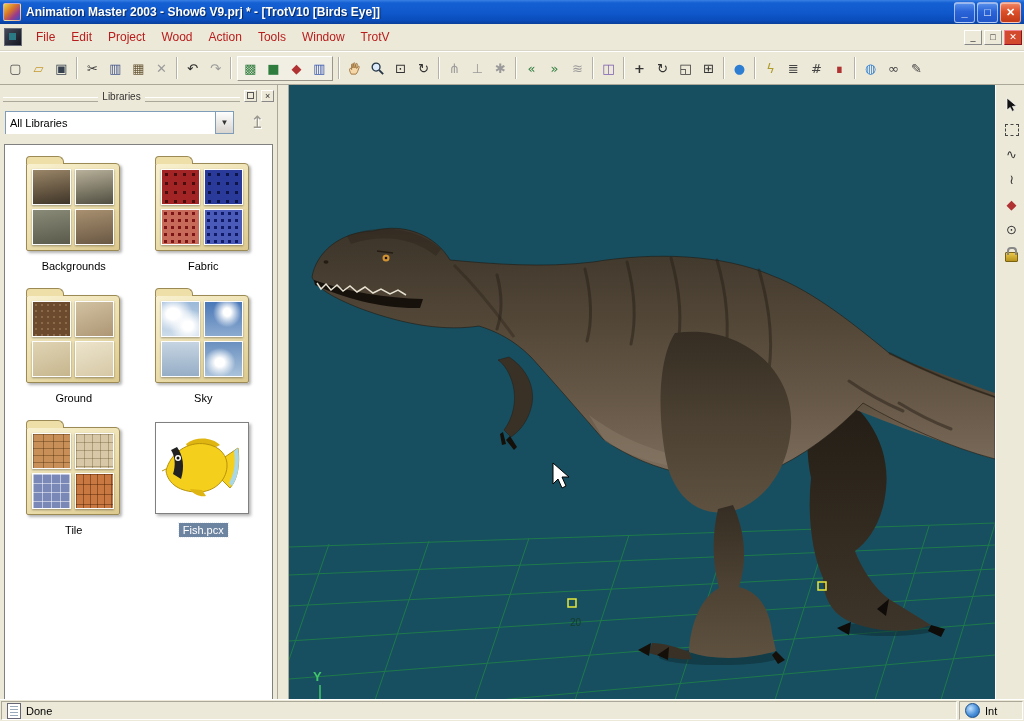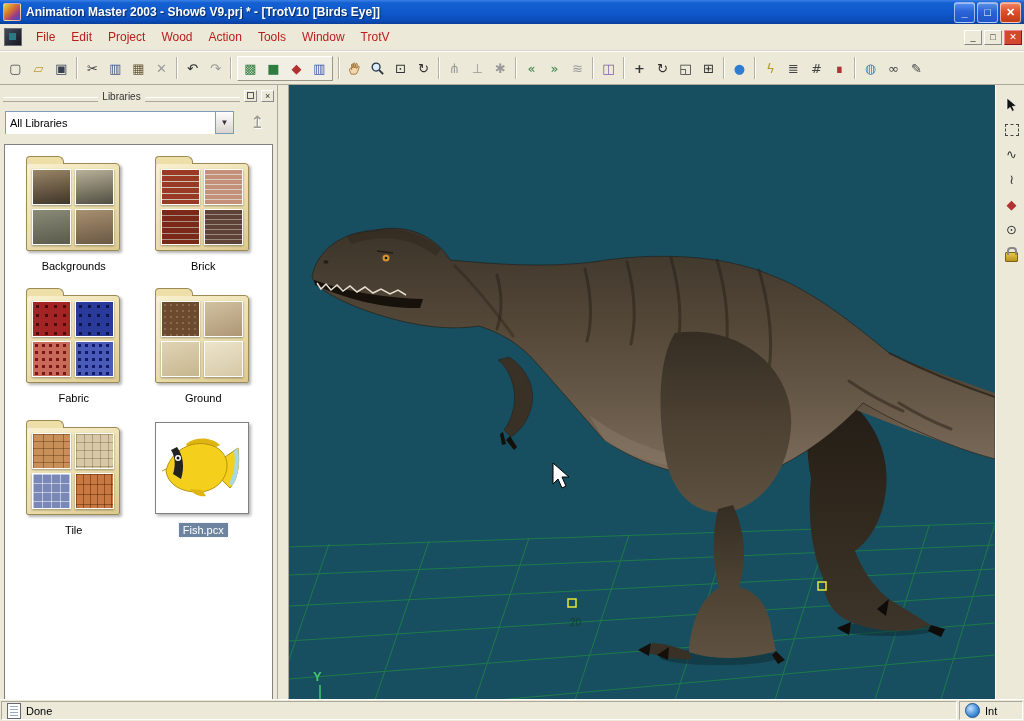--- a/index.html
+++ b/index.html
@@ -320,33 +320,20 @@
               <div class="thumb t1"></div>
               <div class="thumb t2"></div>
               <div class="thumb t3"></div>
               <div class="thumb t4"></div>
             </div>
               </div>
           </div>
           <div class="lib-label">Backgrounds</div>
         </div>
 
-        <div class="lib-item">
-          <div class="iconbox">
-            <div class="folder fbr">
-                <div class="thumbs">
-              <div class="thumb t1"></div>
-              <div class="thumb t2"></div>
-              <div class="thumb t3"></div>
-              <div class="thumb t4"></div>
-            </div>
-              </div>
-          </div>
-          <div class="lib-label">Brick</div>
-        </div>
 
         <div class="lib-item">
           <div class="iconbox">
             <div class="folder ffa">
                 <div class="thumbs">
               <div class="thumb t1"></div>
               <div class="thumb t2"></div>
               <div class="thumb t3"></div>
               <div class="thumb t4"></div>
             </div>
@@ -362,20 +349,33 @@
               <div class="thumb t1"></div>
               <div class="thumb t2"></div>
               <div class="thumb t3"></div>
               <div class="thumb t4"></div>
             </div>
               </div>
           </div>
           <div class="lib-label">Ground</div>
         </div>
 
+        <div class="lib-item">
+          <div class="iconbox">
+            <div class="folder fsk">
+                <div class="thumbs">
+              <div class="thumb t1"></div>
+              <div class="thumb t2"></div>
+              <div class="thumb t3"></div>
+              <div class="thumb t4"></div>
+            </div>
+              </div>
+          </div>
+          <div class="lib-label">Sky</div>
+        </div>
 
         <div class="lib-item">
           <div class="iconbox">
             <div class="folder fti">
                 <div class="thumbs">
               <div class="thumb t1"></div>
               <div class="thumb t2"></div>
               <div class="thumb t3"></div>
               <div class="thumb t4"></div>
             </div>

